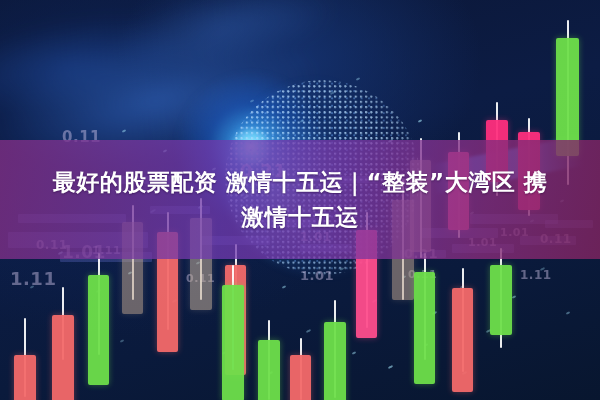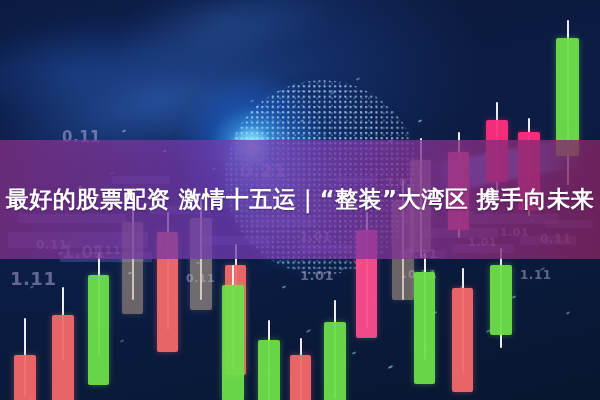--- a/index.html
+++ b/index.html
@@ -94,21 +94,21 @@
     background:linear-gradient(100deg,
        rgba(128,46,132,.80) 0%,
        rgba(120,52,150,.78) 18%,
        rgba(112,58,176,.76) 38%,
        rgba(122,56,168,.76) 56%,
        rgba(134,44,124,.80) 80%,
        rgba(128,36,96,.82) 100%);
   }
   .title{
     position:absolute;left:0;top:140px;width:600px;height:119px;
-    display:flex;flex-direction:row;align-items:center;justify-content:center;
+    display:flex;flex-direction:column;align-items:center;justify-content:center;
     color:#ffffff;
     font-family:"DejaVu Sans","Liberation Sans",sans-serif;
     font-weight:bold;
     font-size:23px;
     line-height:35px;
     letter-spacing:.5px;
     text-align:center;
     text-shadow:0 1px 2px rgba(30,0,50,.45);
   }
   .title .l1{display:block;white-space:nowrap;}
@@ -294,16 +294,16 @@
       <div class="candle" style="left: 556px; top: 20px; width: 23px; height: 165px;">
         <div class="wick" style="top: 0px; height: 165px;"></div>
         <div class="body" style="top: 18px; height: 118px; background: rgb(110, 224, 74); opacity: 0.95; box-shadow: rgba(110, 224, 74, 0.4) 0px 0px 6px;"></div>
       </div>
     </div>
 
   <div class="band"></div>
 
   <div class="title">
     <span class="l1">最好的股票配资 激情十五运｜“整装”大湾区 携</span>
-    <span class="l2">手向未来</span>
+    <span class="l2">激情十五运</span>
   </div>
 
 </div>
 
 </body></html>

